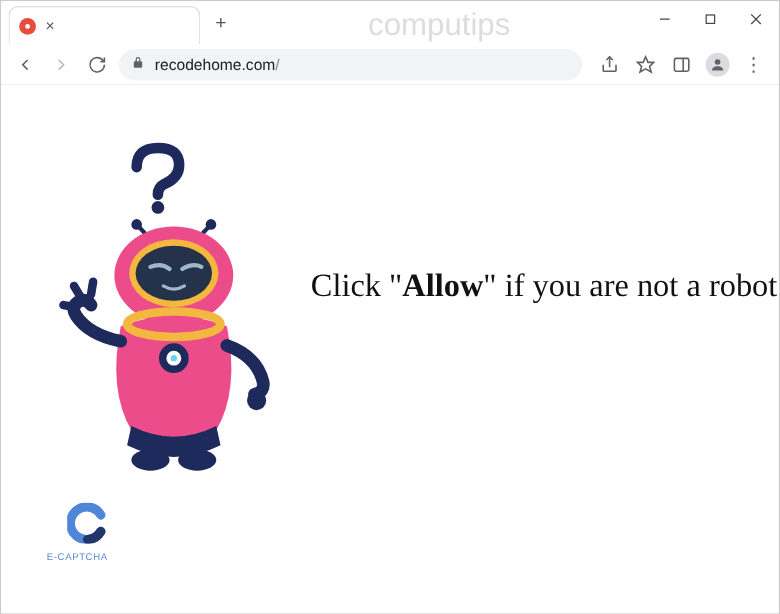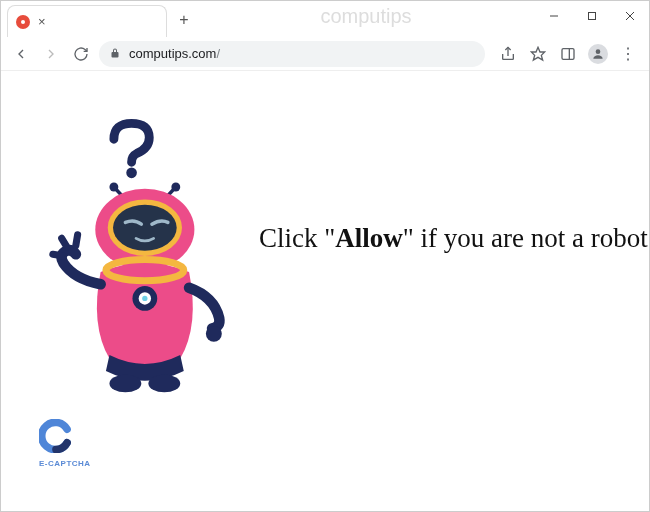--- a/index.html
+++ b/index.html
@@ -6,21 +6,21 @@
   body { font-family: "Segoe UI", Arial, sans-serif; background: #fff; width: 650px; height: 512px; overflow: hidden; border: 1px solid #ccc; }
   
   .titlebar { height: 36px; background: #fff; display: flex; align-items: flex-start; border-bottom: none; }
   .tab { height: 32px; margin-top: 4px; margin-left: 6px; background: #fff; border-radius: 8px 8px 0 0; display: flex; align-items: center; padding: 0 10px 0 8px; min-width: 160px; border: 1px solid #ddd; border-bottom: none; gap: 6px; }
   .favicon { width: 14px; height: 14px; border-radius: 50%; background: #e74c3c; display: flex; align-items: center; justify-content: center; }
   .favicon::after { content: ""; width: 4px; height: 4px; border-radius: 50%; background: #fff; }
   .tab-title { font-size: 12px; color: #333; flex: 1; white-space: nowrap; overflow: hidden; }
   .tab-close { font-size: 13px; color: #555; cursor: pointer; padding: 0 2px; }
   .newtab { width: 26px; height: 26px; margin-top: 6px; margin-left: 4px; display: flex; align-items: center; justify-content: center; font-size: 16px; color: #555; border-radius: 4px; cursor: pointer; }
   .titlebar-spacer { flex: 1; display:flex; align-items:center; justify-content:center;}
-  .watermark { color: #ddd; font-size: 20px; font-weight: 500; letter-spacing: 0px; margin-top:4px;}
+  .watermark { color: #ddd; font-size: 26px; font-weight: 500; letter-spacing: 0px; margin-top:4px;}
   .win-controls { display: flex; gap: 0; margin-right: 0; }
   .win-btn { width: 38px; height: 30px; display: flex; align-items: center; justify-content: center; color: #444; font-size: 12px; cursor: pointer; }
   .win-btn svg { width: 10px; height: 10px; }
   
   .addrbar { height: 34px; background: #fff; display: flex; align-items: center; padding: 0 8px; gap: 6px; border-bottom: 1px solid #eee; }
   .nav-btn { width: 24px; height: 24px; display: flex; align-items: center; justify-content: center; color: #555; border-radius: 50%; cursor: pointer; }
   .nav-btn.disabled { color: #bbb; }
   .nav-btn svg { width: 16px; height: 16px; }
   .omnibox { flex: 1; height: 26px; background: #f1f3f4; border-radius: 13px; display: flex; align-items: center; padding: 0 10px; gap: 8px; }
   .lock { color: #5f6368; }
@@ -34,21 +34,21 @@
   .profile svg{width:14px;height:14px;fill:#5f6368;}
   .menu-dots { font-size: 16px; color: #5f6368; }
   
   .viewport { position: relative; width: 100%; height: calc(512px - 36px - 34px); background: #fff; }
   .page { position: relative; width: 100%; height: 100%; }
   
   .robot-wrap { position: absolute; left: 20px; top: 40px; width: 230px; }
   .message { position: absolute; left: 258px; top: 150px; font-family: Georgia, "Times New Roman", serif; font-size: 27px; color: #111; line-height: 1.3; }
   .message .allow { font-weight: bold; font-family: Liberation Serif, serif; }
   
-  .ecaptcha { position: absolute; left: 38px; top: 348px; text-align: left; font-weight: bold; }
+  .ecaptcha { position: absolute; left: 38px; top: 348px; text-align: right; }
   .ecaptcha .c { font-size: 34px; font-weight: 800; }
   .ecaptcha .label { font-size: 8px; color: #5b8bd6; letter-spacing: 0.5px; margin-top: -2px; }
 </style>
 </head>
 <body>
 
 <div class="titlebar">
   <div class="tab">
     <span class="favicon"></span>
     <span class="tab-close">×</span>
@@ -94,21 +94,21 @@
         <polyline points="21 3 21 8 16 8"></polyline>
       </svg>
   </div>
   <div class="omnibox">
     <span class="lock">
       <svg width="12" height="12" viewBox="0 0 24 24" fill="#5f6368">
           <path d="M17 10h-1V7a4 4 0 0 0-8 0v3H7a2 2 0 0 0-2 2v7a2 2 0 0 0 2 2h10a2 2 0 0 0 2-2v-7a2 2 0 0 0-2-2zm-7-3a2 2 0 0 1 4 0v3h-4z"></path>
         </svg>
     </span>
     <span class="url">
-      <span class="domain">computips.com</span><span class="path">/</span>
+      <span class="domain">recodehome.com</span><span class="path">/</span>
     </span>
   </div>
   <div class="addr-actions">
     <div class="icon-btn">
       <svg viewBox="0 0 24 24" fill="none" stroke="#5f6368" stroke-width="2">
           <path d="M4 12v7a1 1 0 0 0 1 1h14a1 1 0 0 0 1-1v-7"></path>
           <polyline points="16 6 12 2 8 6"></polyline>
           <line x1="12" y1="2" x2="12" y2="15"></line>
         </svg>
     </div>

